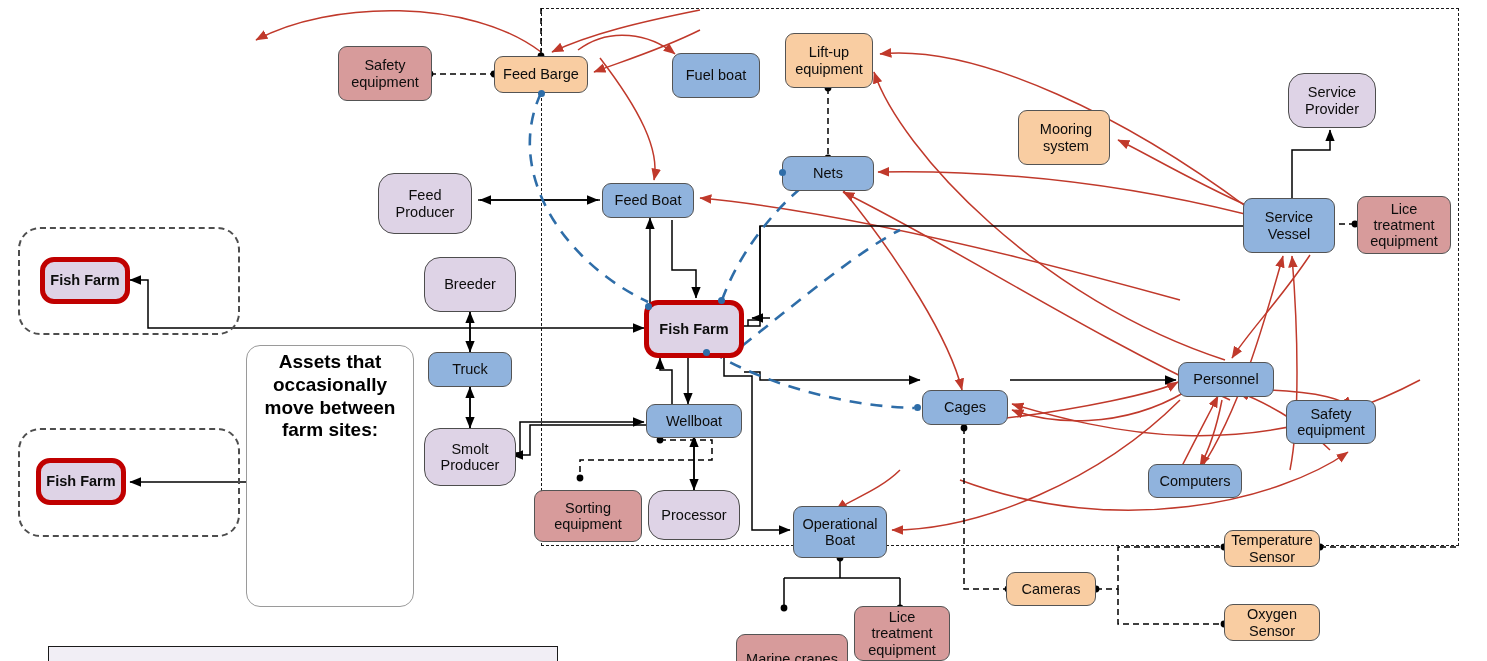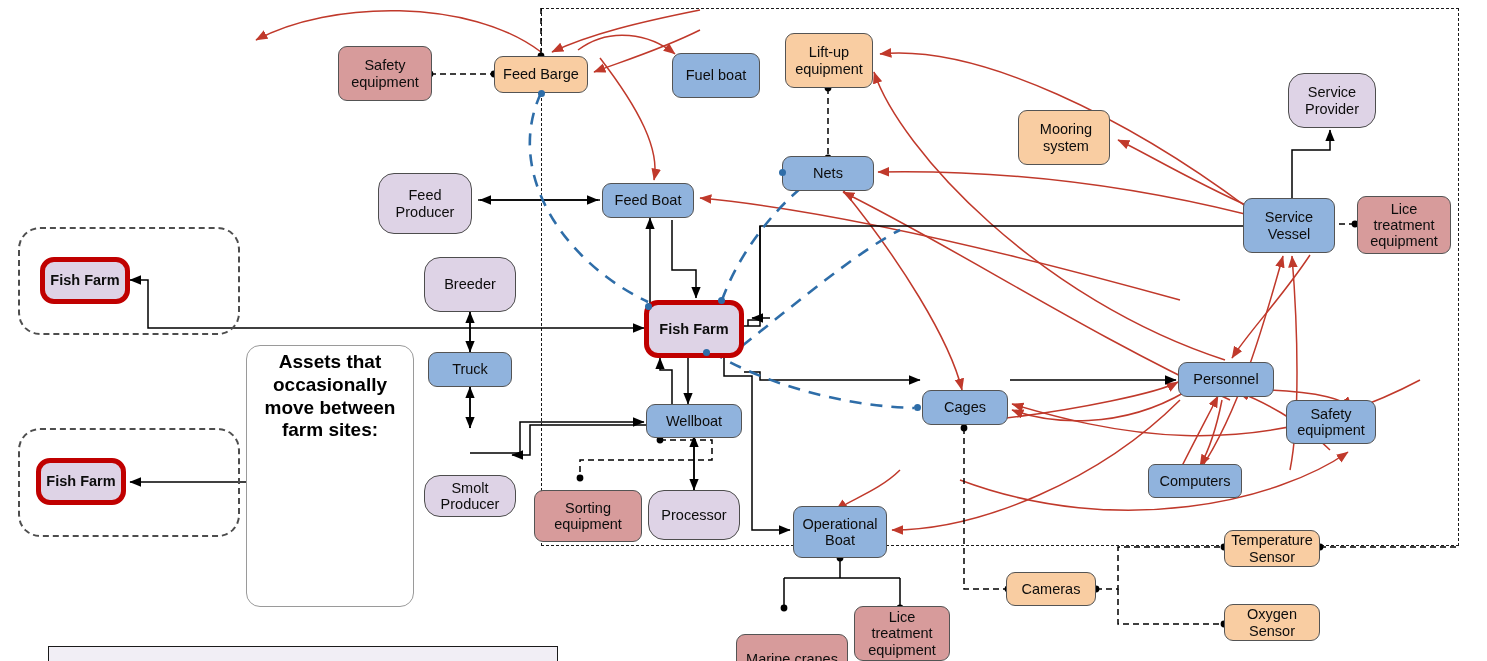--- a/index.html
+++ b/index.html
@@ -231,23 +231,23 @@
 
   <div class="node n-blue" style="left:646px;top:404px;width:96px;height:34px;">Wellboat</div>
 
   <div class="node n-blue" style="left:922px;top:390px;width:86px;height:35px;">Cages</div>
   <div class="anchor" style="left:914px;top:404px;"></div>
 
   <div class="node n-blue" style="left:1178px;top:362px;width:96px;height:35px;">Personnel</div>
 
   <div class="node n-blue" style="left:1286px;top:400px;width:90px;height:44px;">Safety equipment</div>
 
-  <div class="node n-blue" style="left:1148px;top:464px;width:94px;height:34px;border-radius:7px;">Computers</div>
-
-  <div class="node n-lav" style="left:424px;top:428px;width:92px;height:42px;margin-top:47px;">Smolt Producer</div>
+  <div class="node n-blue" style="left:1148px;top:464px;width:94px;height:34px;">Computers</div>
+
+  <div class="node n-lav" style="left:424px;top:428px;width:92px;height:58px;">Smolt Producer</div>
 
   <div class="node n-red" style="left:534px;top:474px;width:108px;height:52px;margin-top:16px;">Sorting equipment</div>
 
   <div class="node n-lav" style="left:648px;top:490px;width:92px;height:50px;">Processor</div>
 
   <div class="node n-blue" style="left:793px;top:506px;width:94px;height:52px;">Operational Boat</div>
 
   <div class="node n-orange" style="left:1006px;top:572px;width:90px;height:34px;">Cameras</div>
 
   <div class="node n-orange" style="left:1224px;top:530px;width:96px;height:37px;">Temperature Sensor</div>

